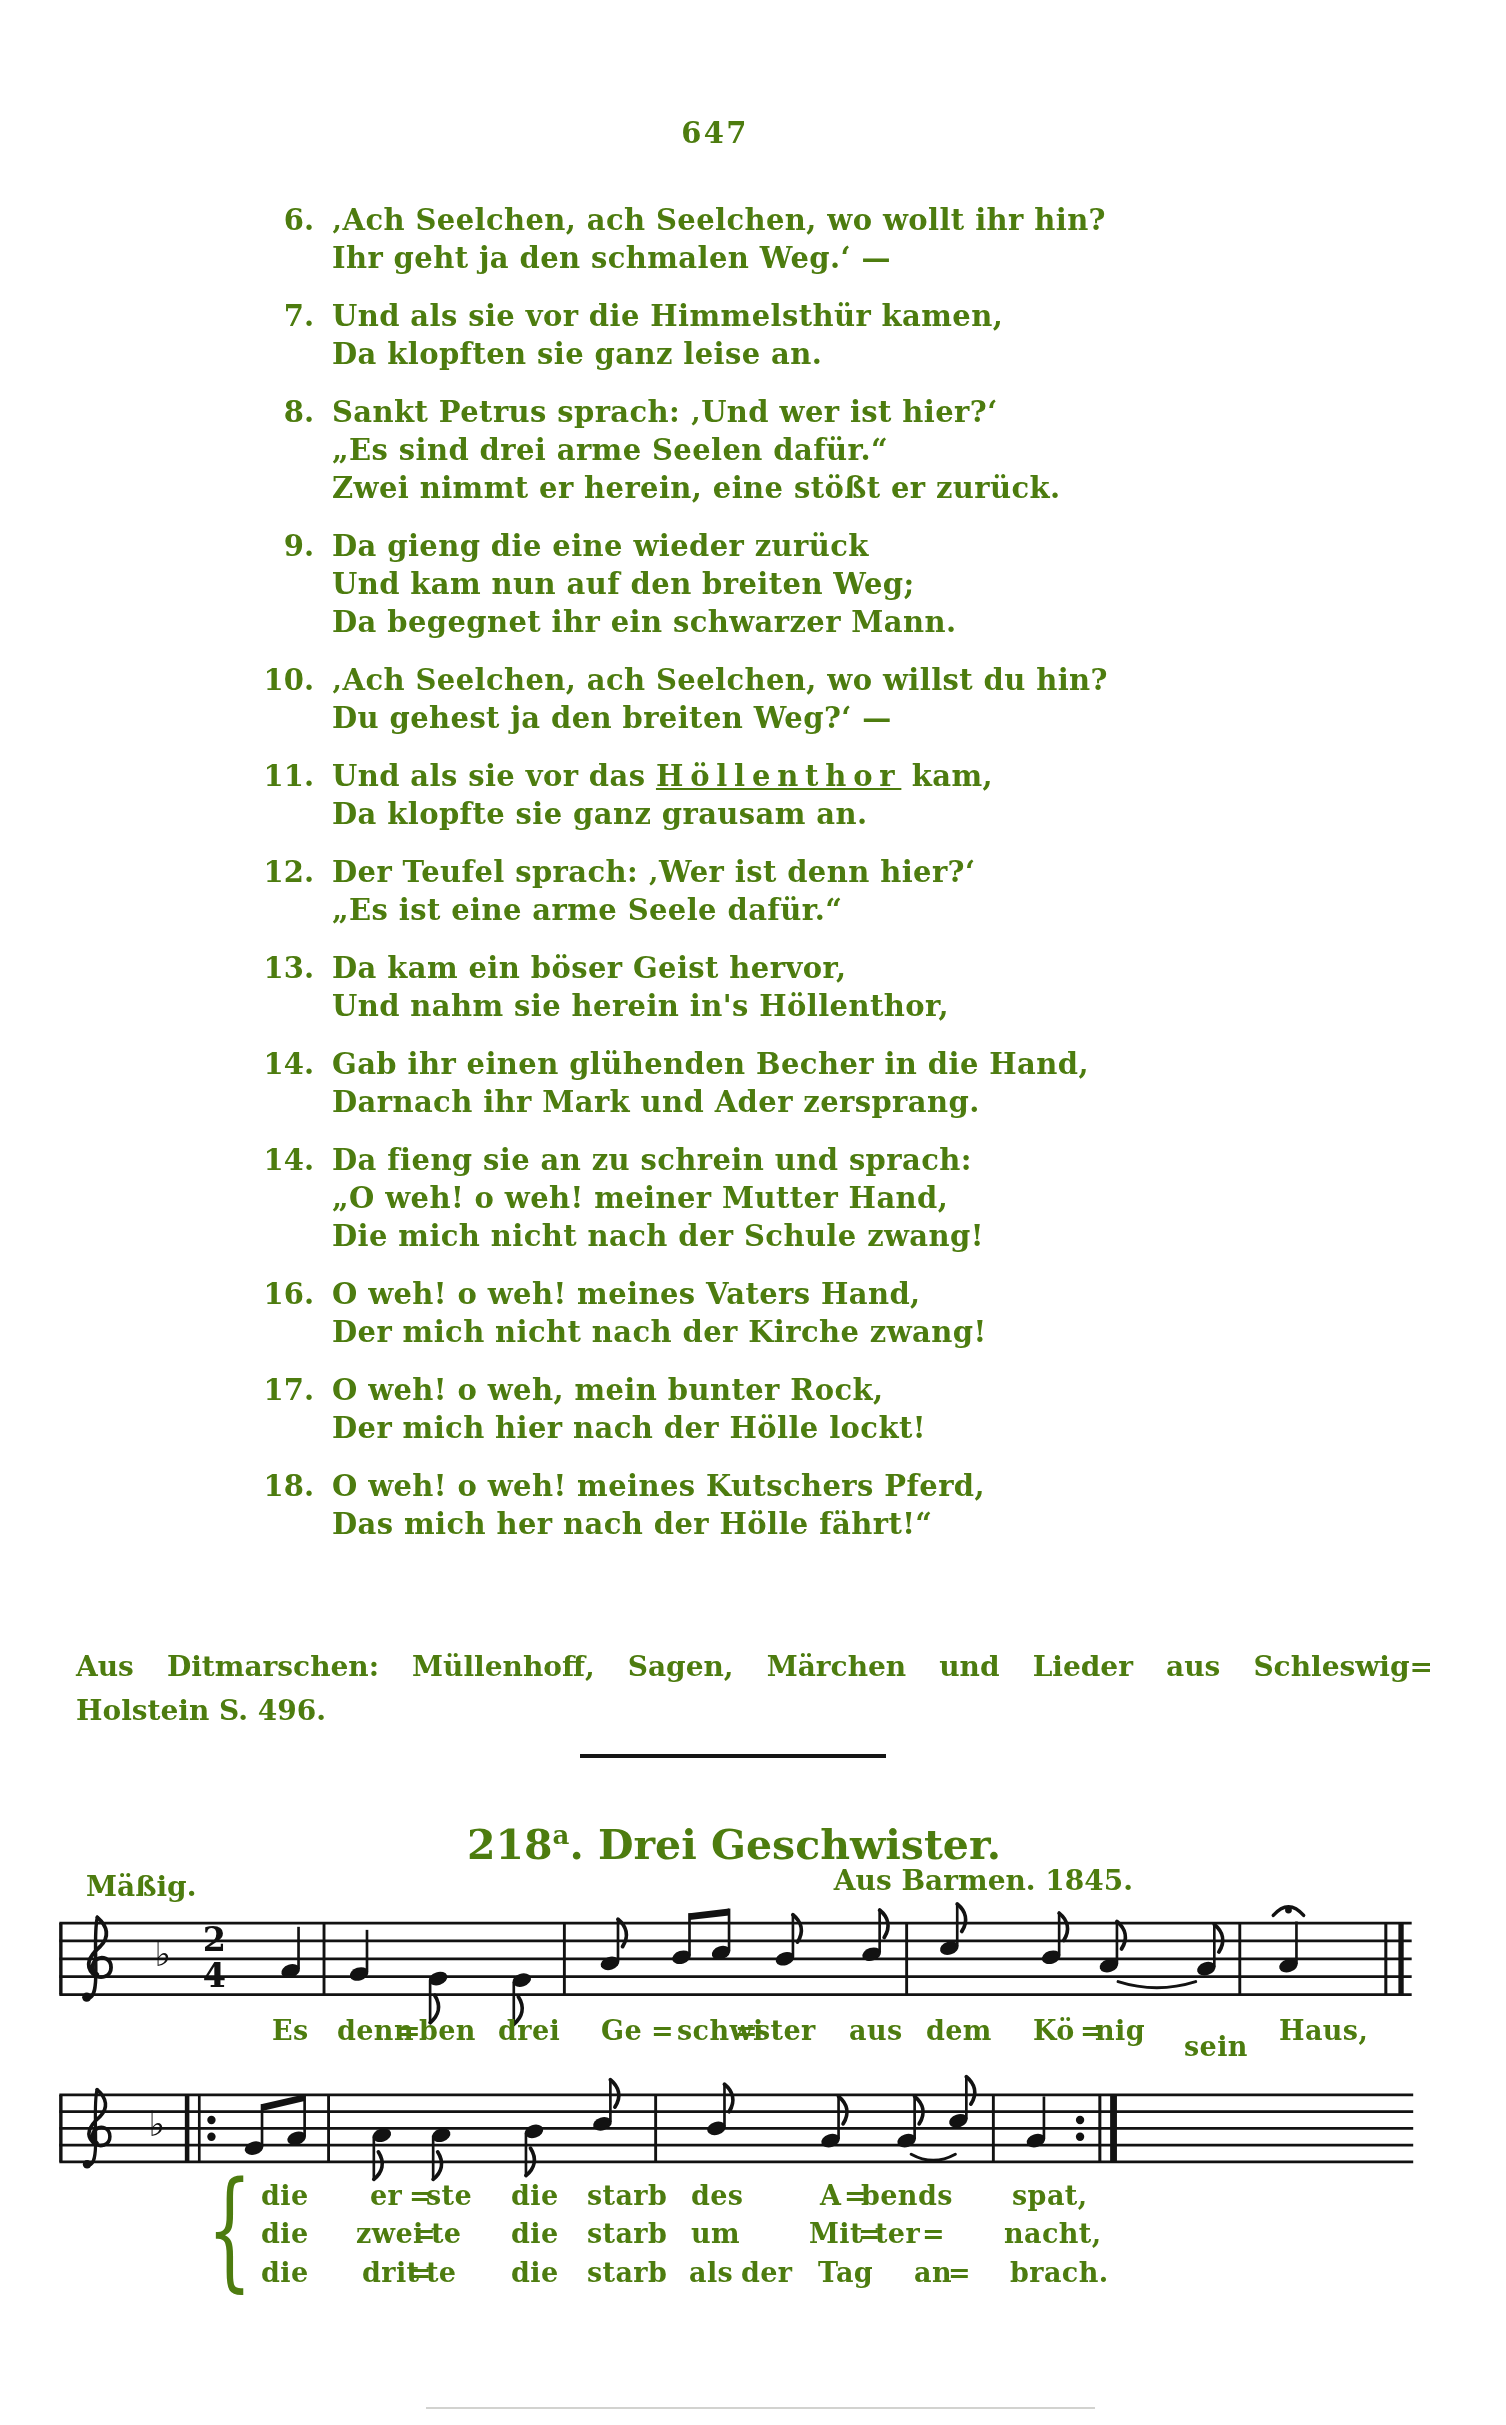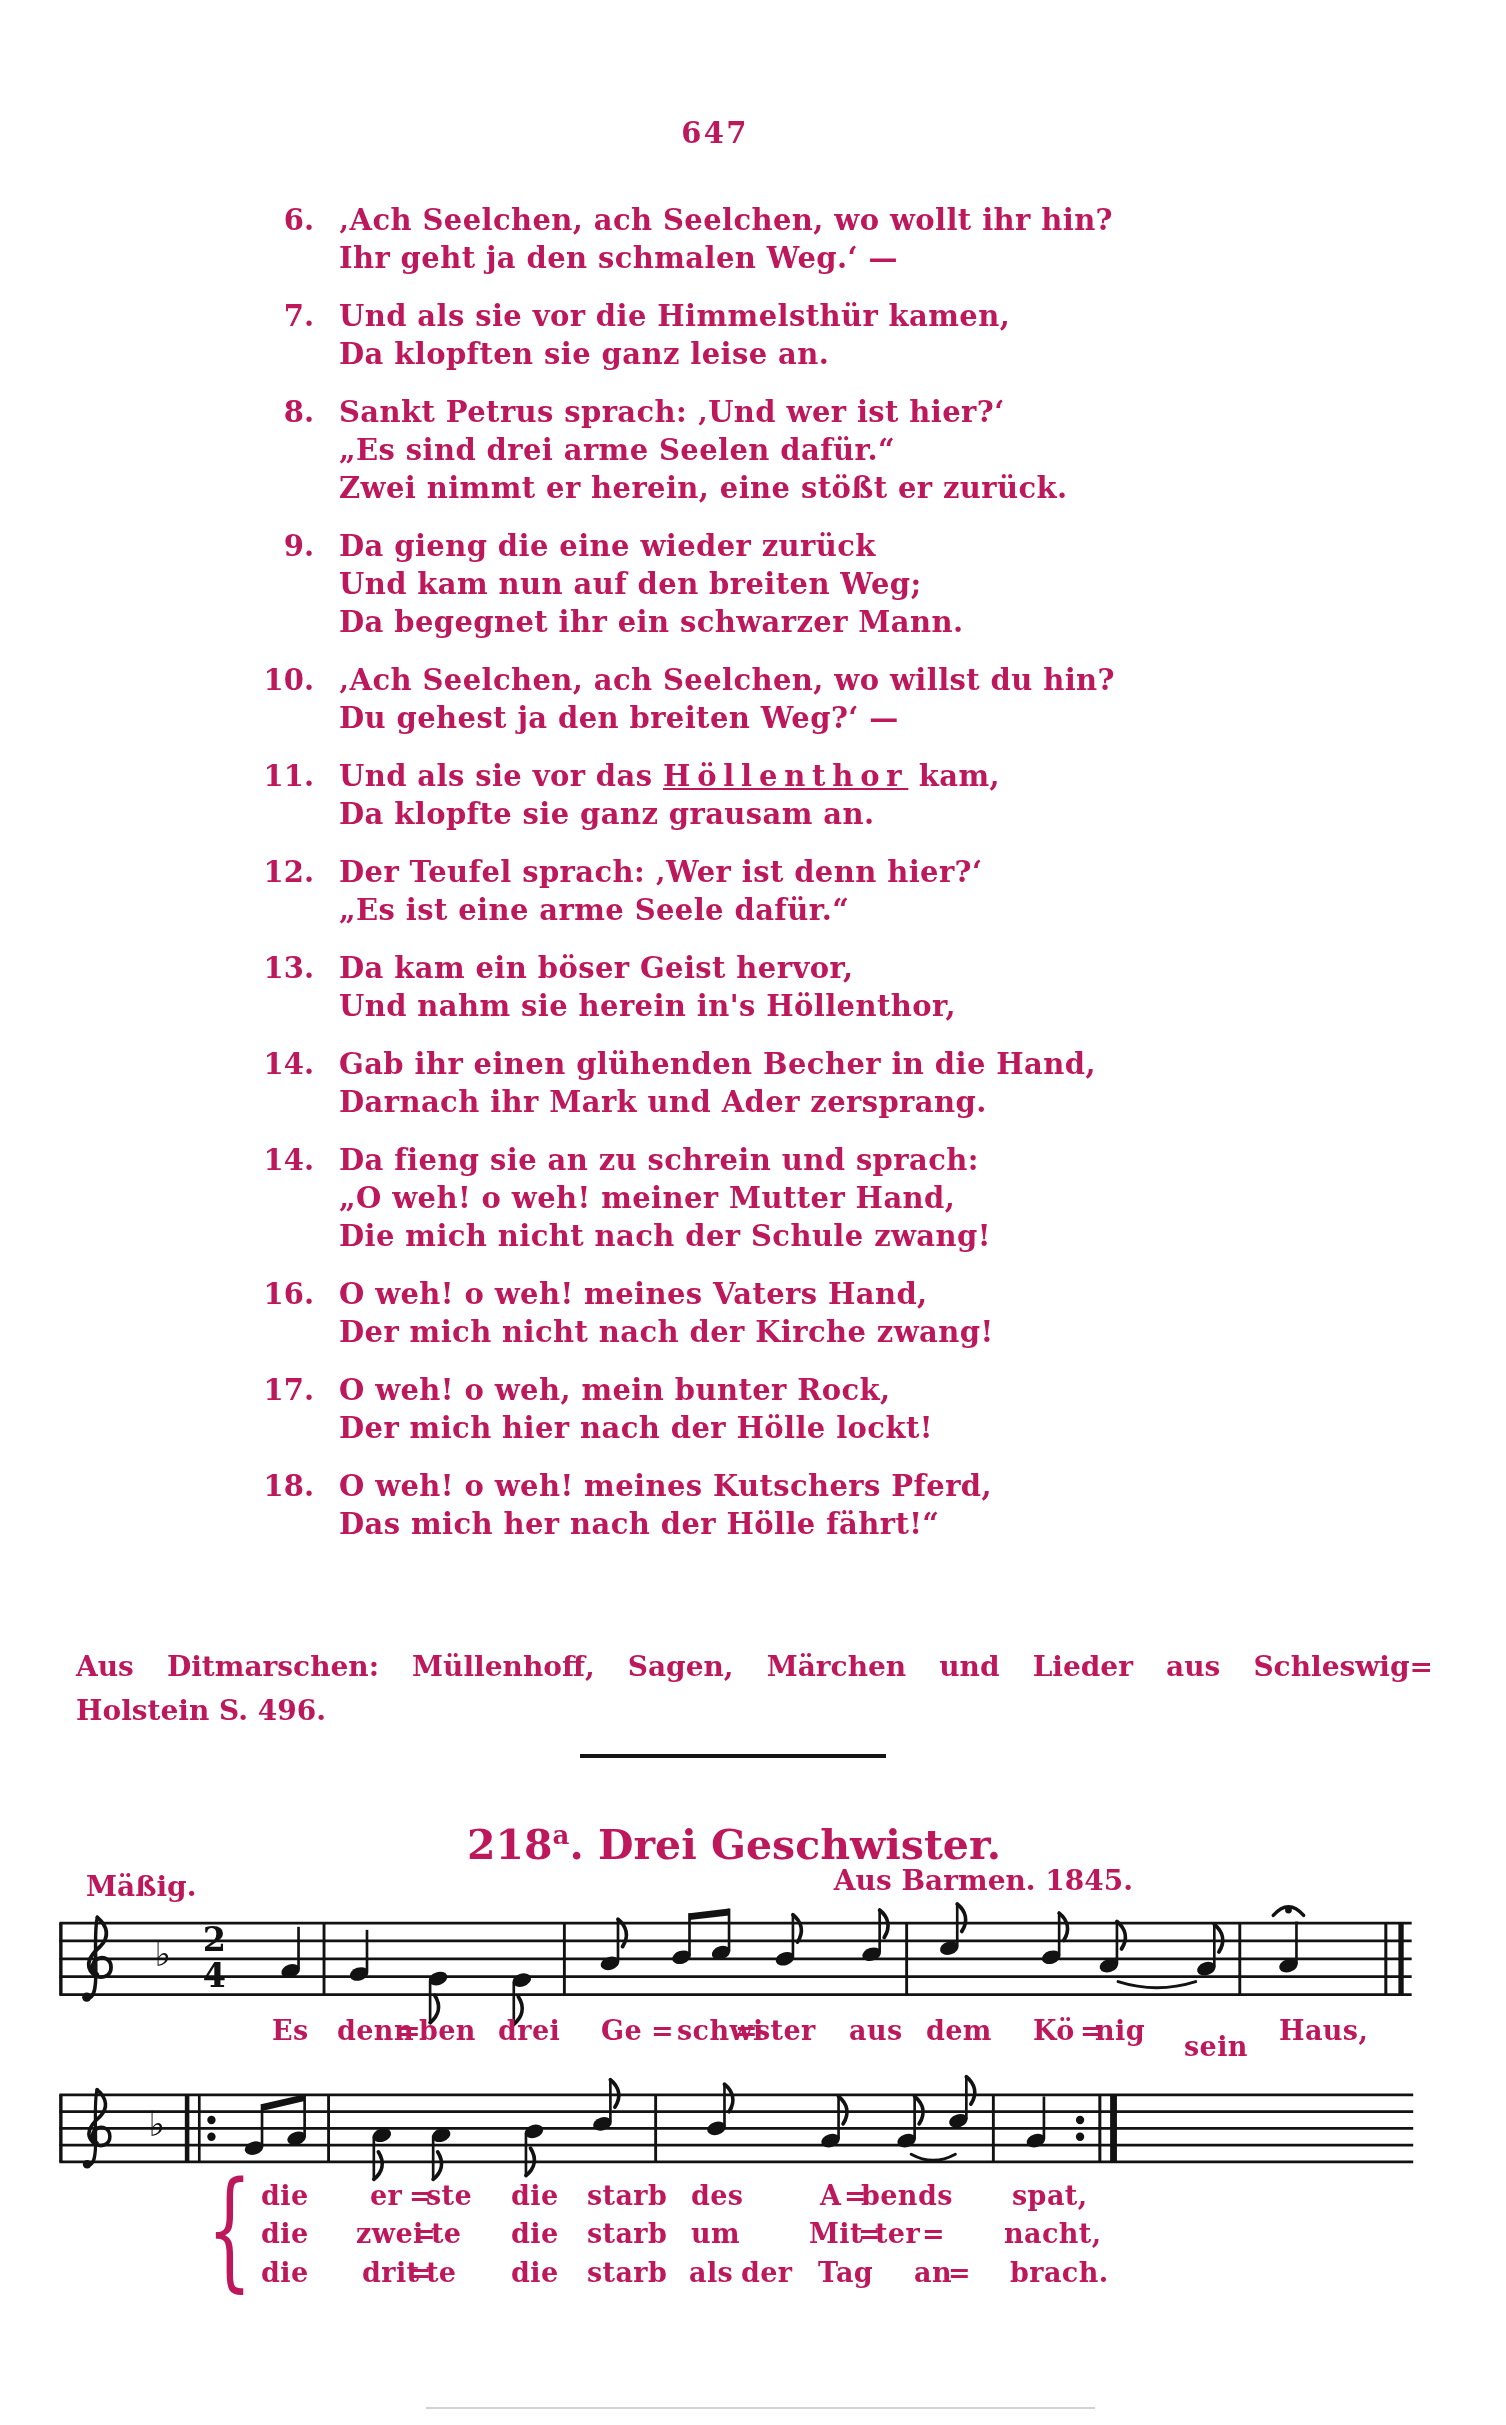--- a/index.html
+++ b/index.html
@@ -1,26 +1,26 @@
 <!DOCTYPE html>
 <html style="font-size:12px"><head>
 <meta charset="utf-8">
 <style>
   html,body{margin:0;padding:0;background:#e8e8e4;}
   .page{
     position:relative;width:1506px;height:2426px;margin:0 auto;
-    background:#ffffff;color:#be185d;overflow:hidden;
+    background:#ffffff;color:#4d7c0f;overflow:hidden;
     font-family:"DejaVu Serif","Liberation Serif",serif;font-weight:700;
   }
   .abs{position:absolute;}
   .pagenum{top:116px;left:616px;width:198px;text-align:center;font-size:29px;letter-spacing:2.3px;}
   .poem{top:201px;left:256px;width:920px;}
   .verse{display:flex;margin-bottom:20px;}
   .vnum{width:58px;flex:none;text-align:right;font-size:29px;line-height:38px;}
-  .vbody{margin-left:25px;}
+  .vbody{margin-left:18px;}
   .vline{font-size:29px;line-height:38px;white-space:nowrap;letter-spacing:0.4px;}
   .sperr{letter-spacing:6.8px;text-decoration:underline;}
   .citation{top:1645px;left:76px;width:1357px;font-size:28px;line-height:44px;}
   .cit1{text-align:justify;text-align-last:justify;white-space:normal;}
   .cit2{text-align:left;}
   .rule{top:1754px;left:580px;width:306px;height:3.8px;background:#151515;}
   .songtitle{top:1812px;left:0;width:1468px;text-align:center;font-size:41px;line-height:47px;}
   .songtitle sup{font-size:26px;vertical-align:super;}
   .tempo{top:1870px;left:86px;font-size:28px;}
   .credit{top:1864px;left:829px;width:304px;text-align:right;font-size:28px;}

